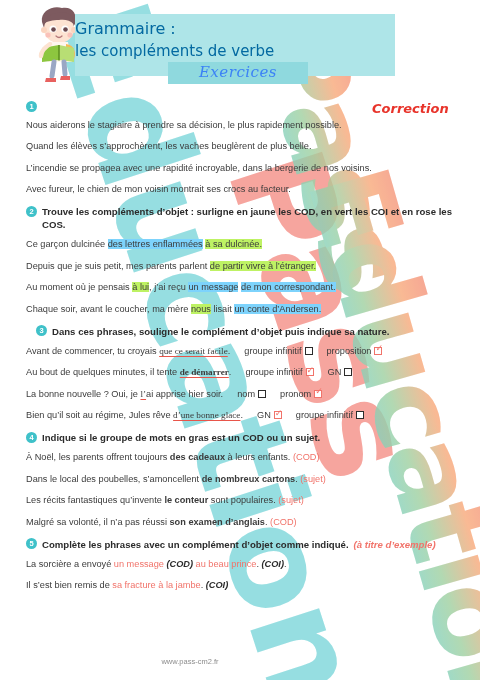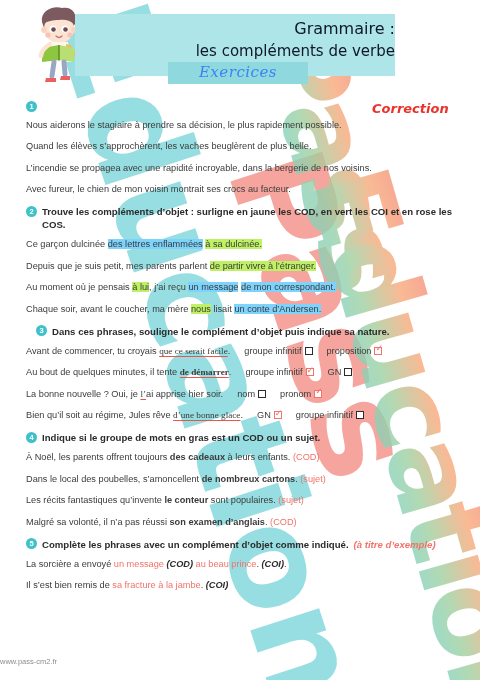--- a/index.html
+++ b/index.html
@@ -35,22 +35,22 @@
   #title-banner {
     position: absolute;
     left: 75px; top: 14px;
     width: 320px; height: 62px;
     background: #aee5e8;
   }
   #title-text {
     position: absolute;
     left: 75px; top: 18px;
     width: 320px;
-    text-align: right;
-    color: #0f172a;
+    text-align: left;
+    color: #0369a1;
     font-size: 15.5px;
     line-height: 22px;
     font-family: "DejaVu Sans", sans-serif;
   }
   #title-line1 { display:block; font-size: 16px; }
   #title-line2 { display:block; font-size: 15px; }
 
   #exercices-banner {
     position: absolute;
     left: 168px; top: 62px;
@@ -145,21 +145,21 @@
     color: #f1736a;
     line-height: 9px;
   }
   .ans { color: #f1736a; }
   .tag { font-weight: bold; font-style: italic; color:#2b2b2b; }
 
   #footer {
     position: absolute;
     left: 0; bottom: 14px;
     width: 380px;
-    text-align: left;
+    text-align: center;
     font-size: 7.5px;
     color: #8d8d8d;
     z-index: 2;
   }
 </style>
 </head>
 <body>
 
 <svg id="watermark" viewBox="0 0 480 680">
   <g transform="rotate(72 240 340)" opacity="0.72">

